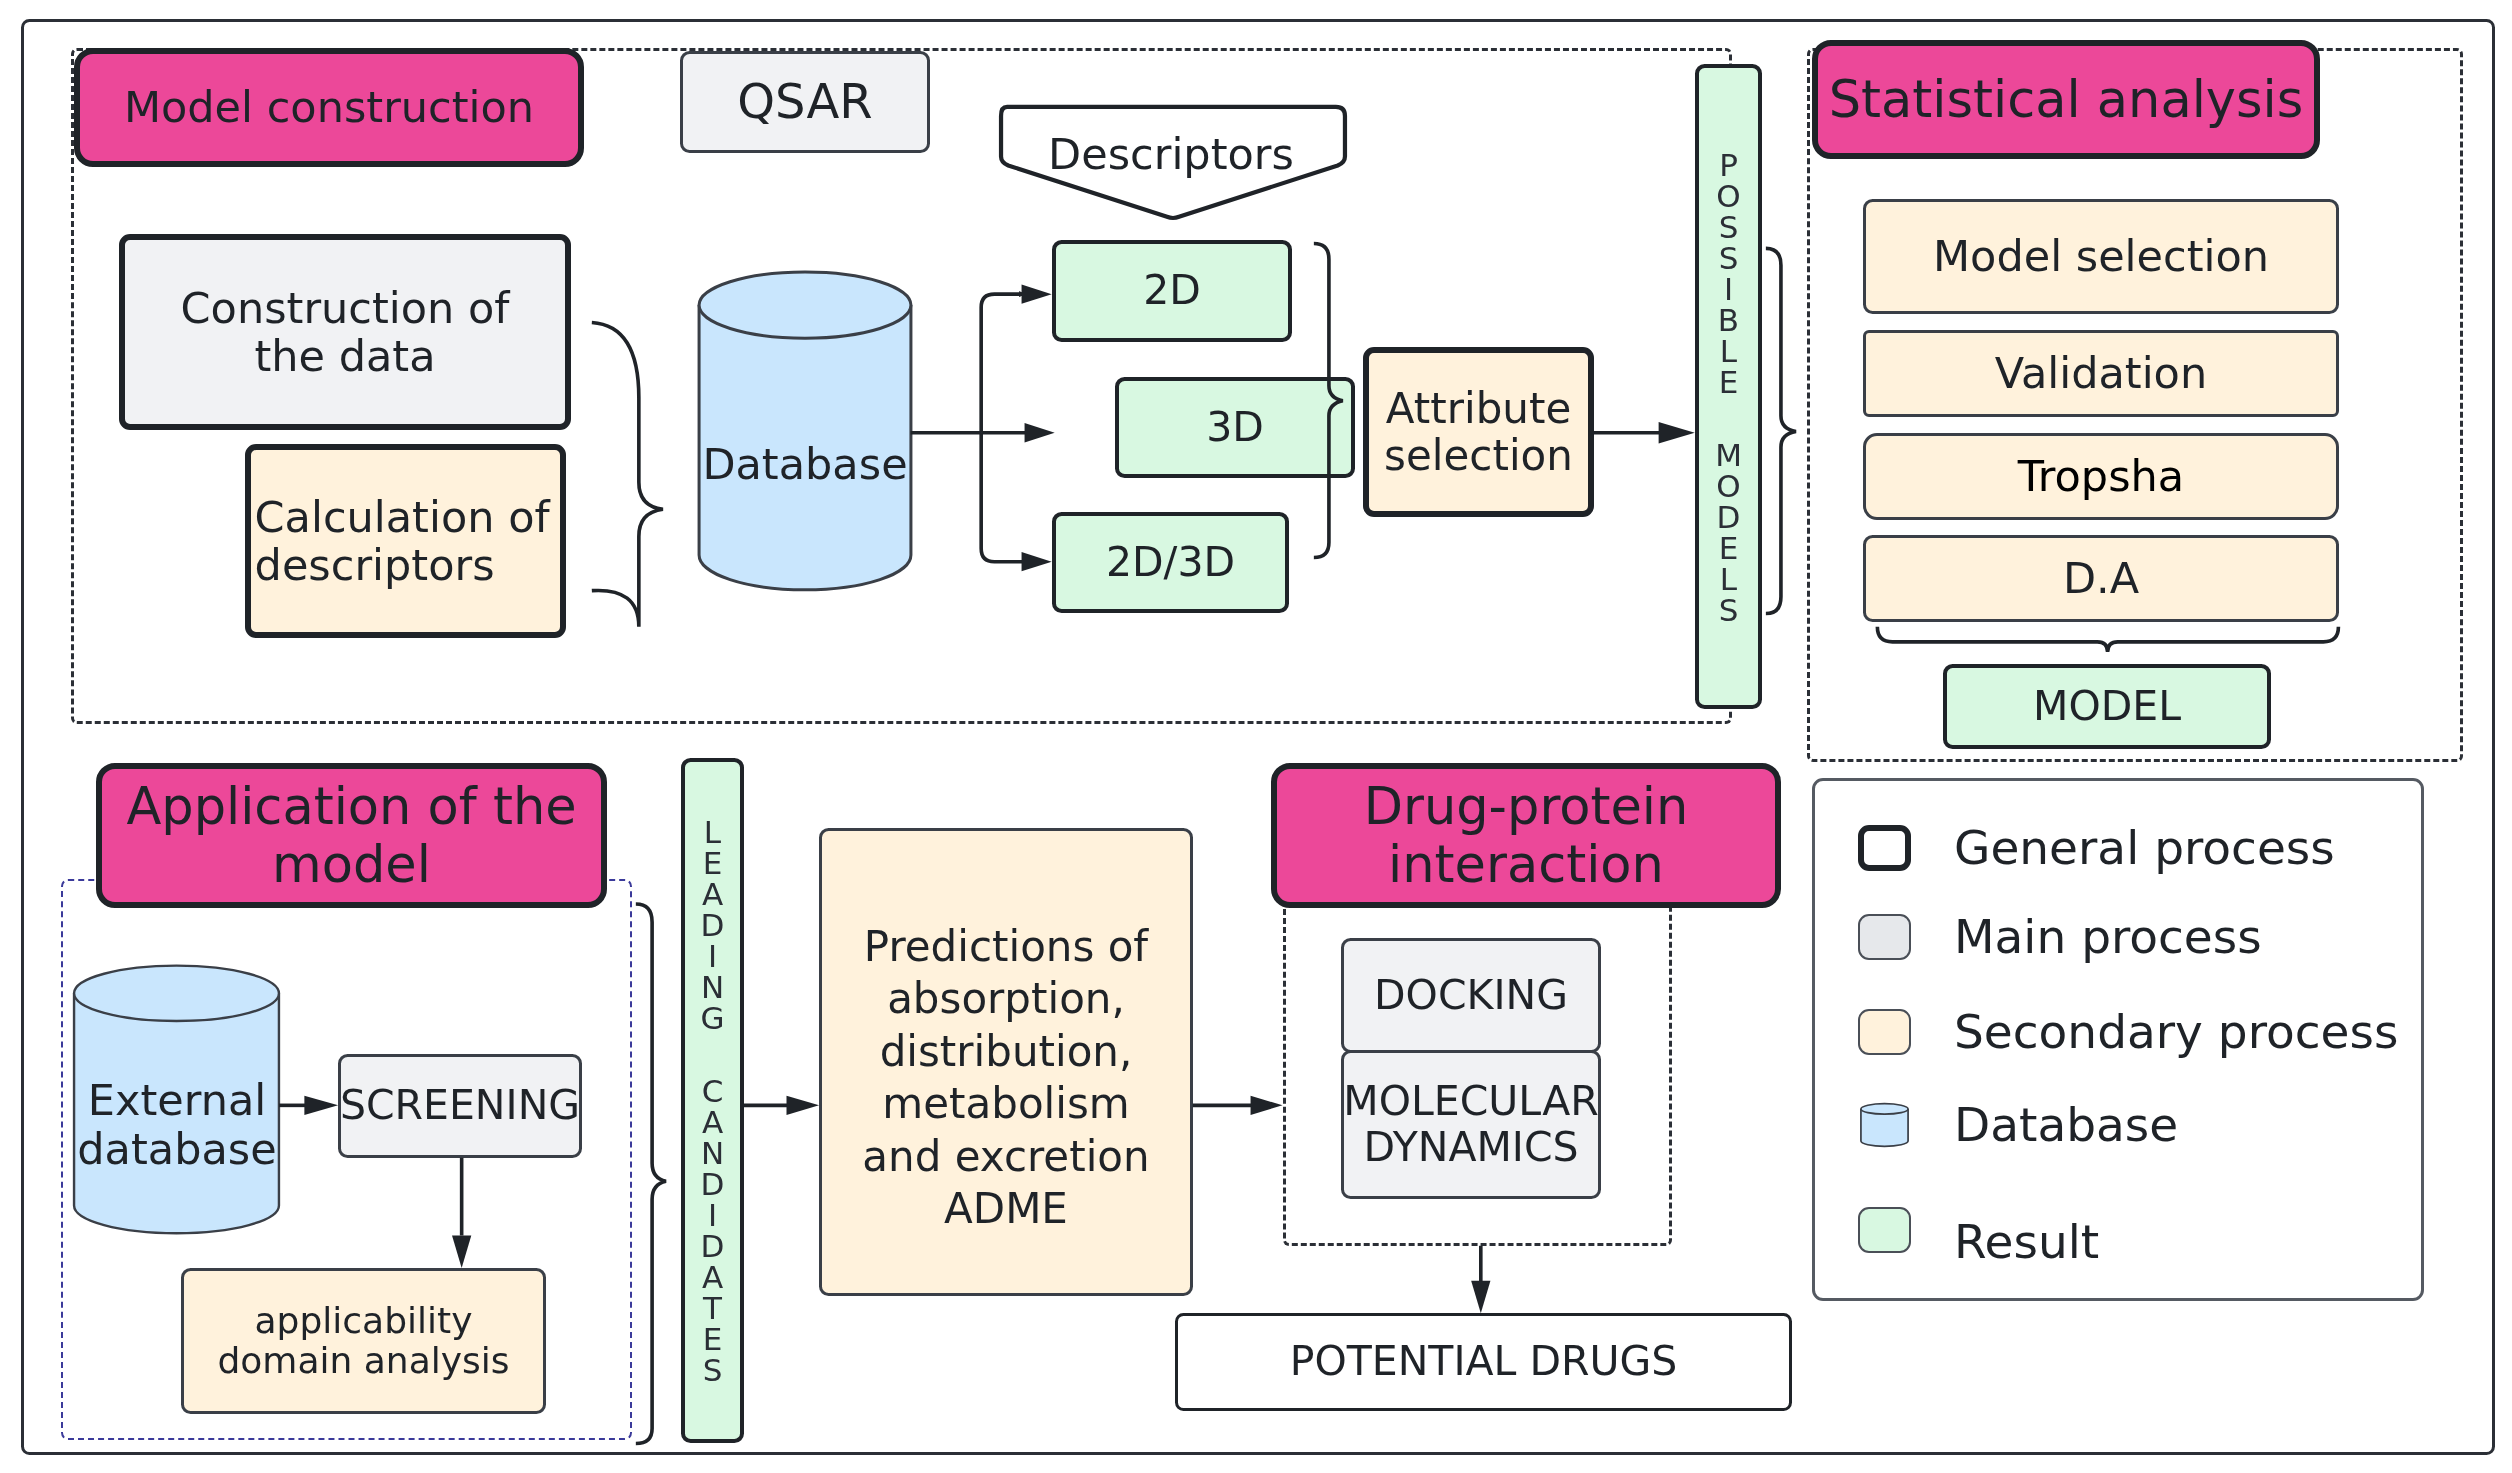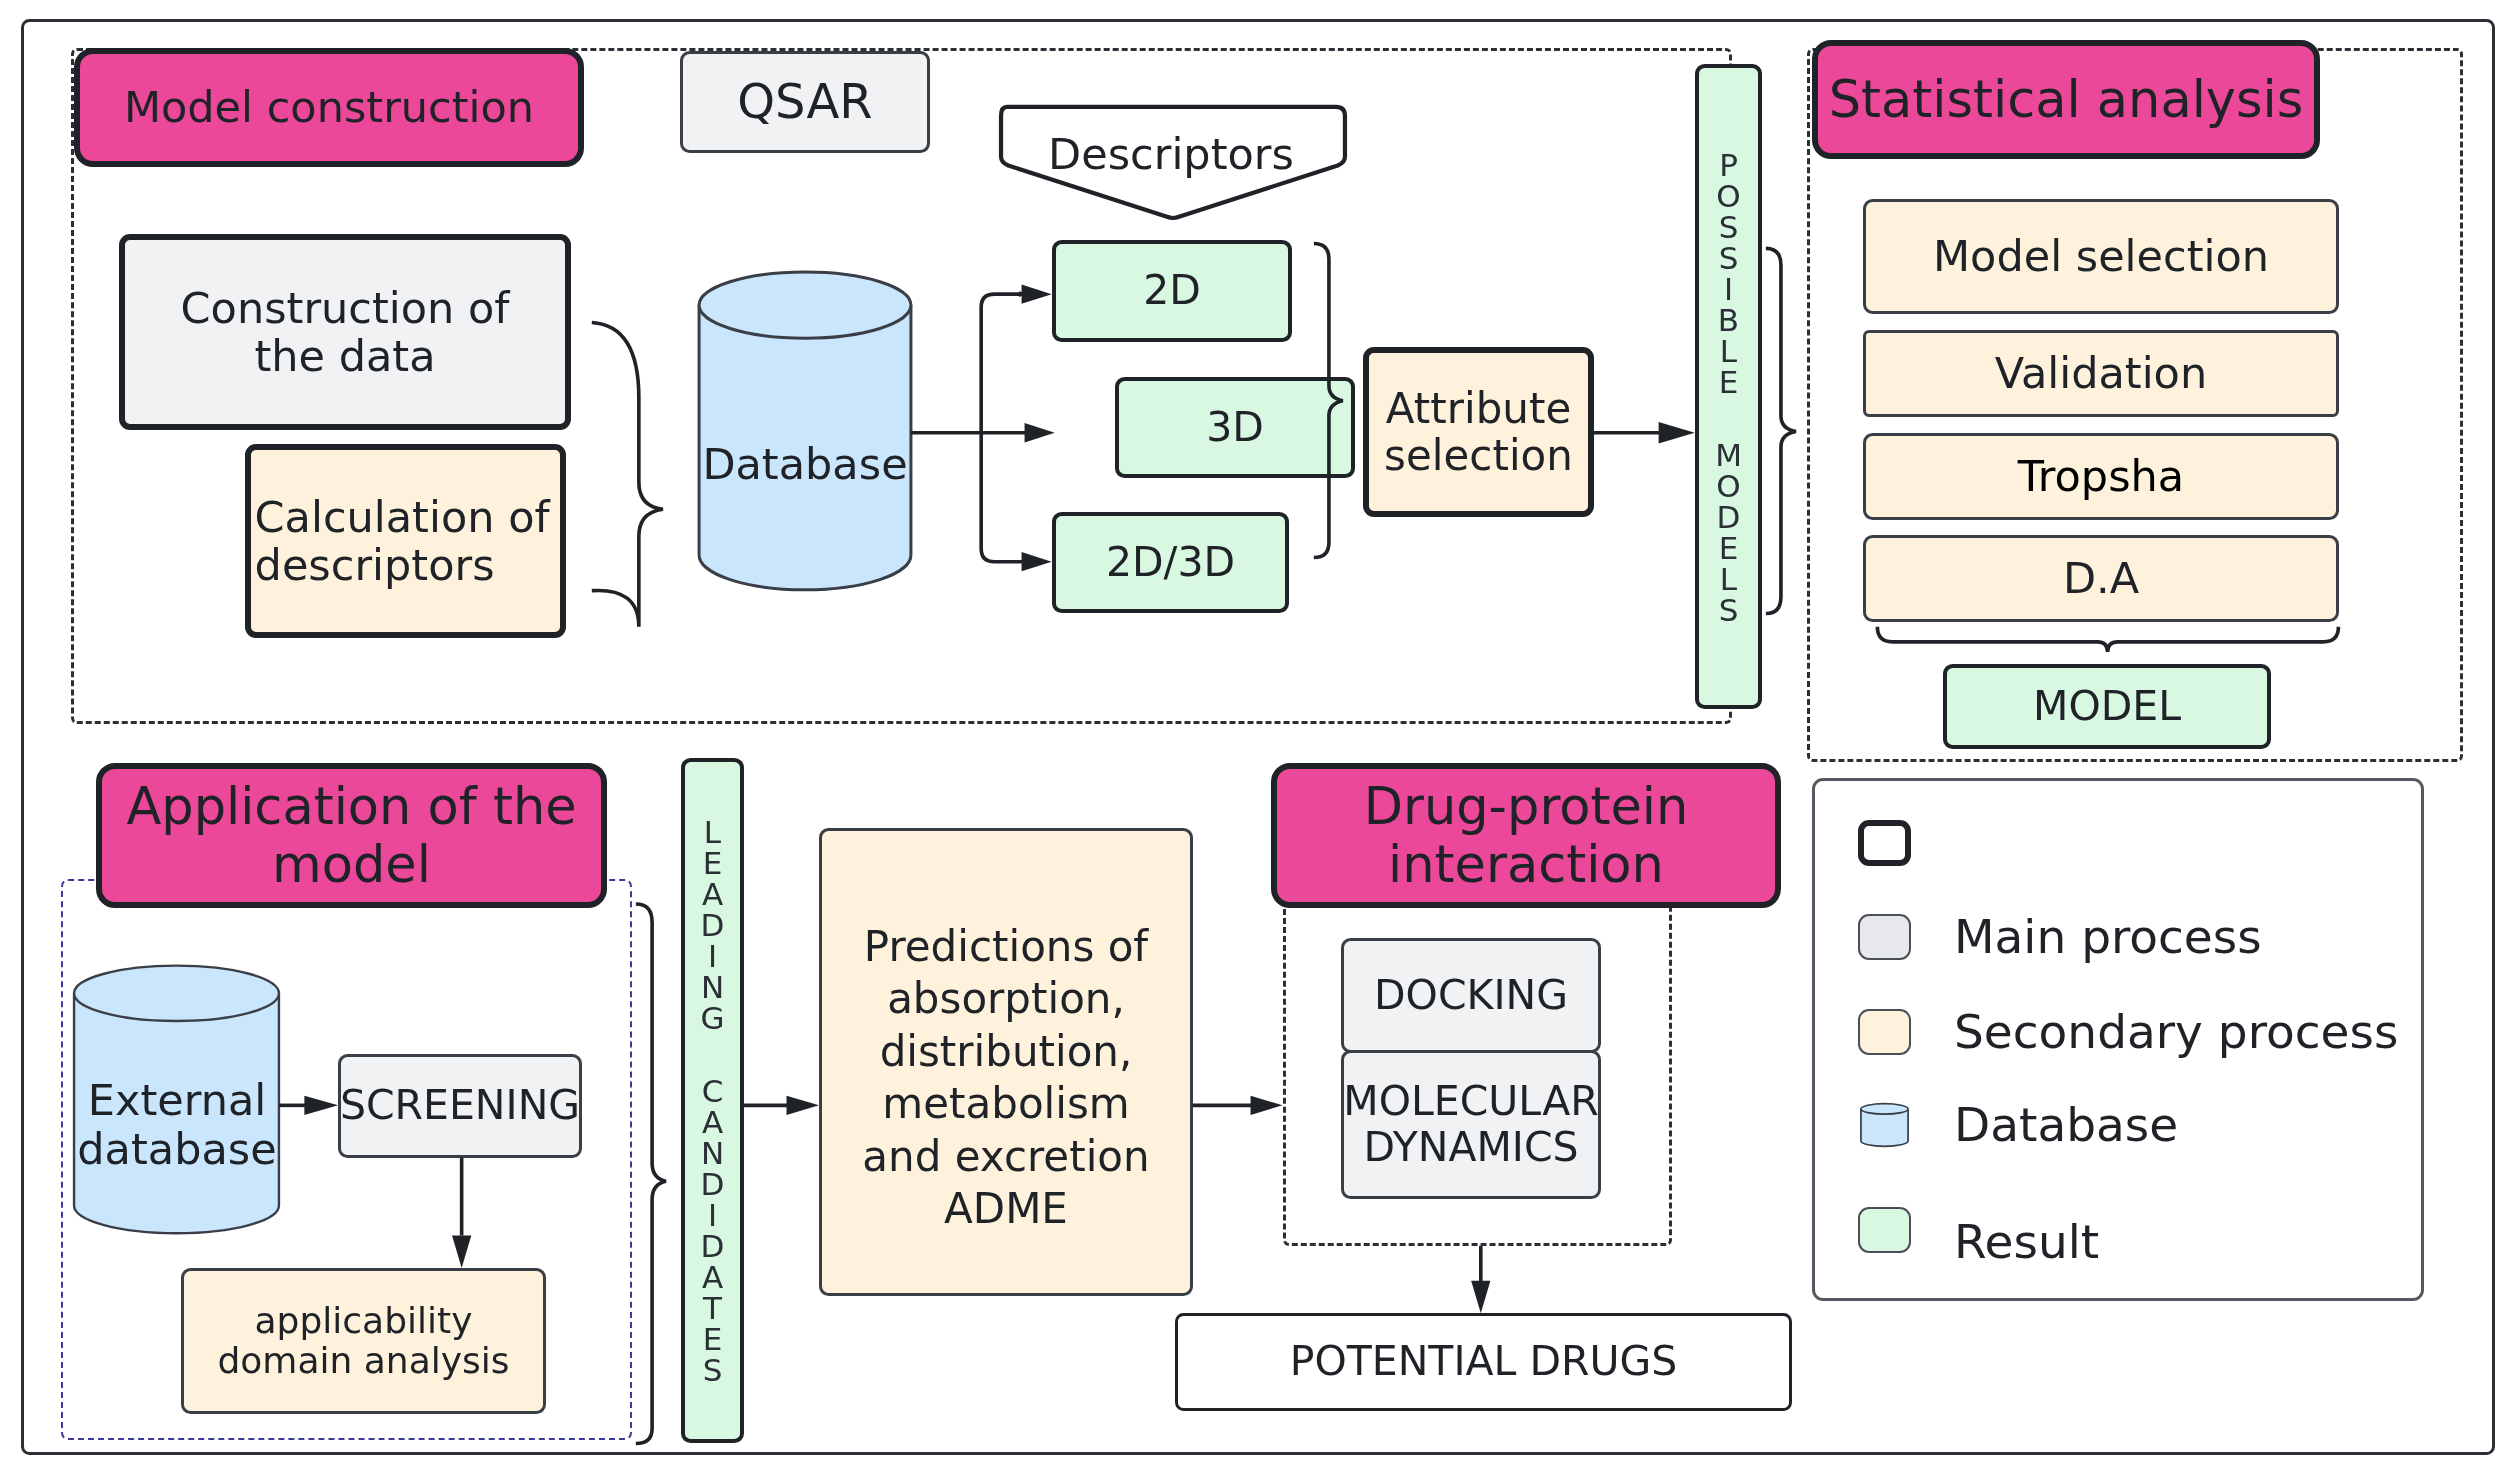--- a/index.html
+++ b/index.html
@@ -105,34 +105,35 @@
 <div class="abs general center" style="left:1812px;top:40px;width:508px;height:119px;font-size:51px;">
   <span class="t">Statistical analysis</span>
 </div>
 
 <div class="abs secondary center" style="left:1863px;top:199px;width:476px;height:115px;font-size:43px;">
   <span class="t">Model selection</span>
 </div>
 <div class="abs secondary center" style="left:1863px;top:330px;width:476px;height:87px;font-size:43px;border-radius:6px;">
   <span class="t">Validation</span>
 </div>
-<div class="abs secondary center" style="left:1863px;top:433px;width:476px;height:87px;font-size:43px;color:#000;">
+<div class="abs secondary center" style="left:1863px;top:433px;width:476px;height:87px;font-size:43px;color:#000;border-radius:14px;">
   <span class="t">Tropsha</span>
 </div>
 <div class="abs secondary center" style="left:1863px;top:535px;width:476px;height:87px;font-size:43px;">
   <span class="t">D.A</span>
 </div>
 <div class="abs result center" style="left:1943px;top:664px;width:328px;height:85px;font-size:41px;">
   <span class="t">MODEL</span>
 </div>
 
 <div class="abs legend-box" style="left:1812px;top:778px;width:612px;height:523px;"></div>
 
 <div class="legend-row" style="left:1858px;top:820px;">
   <div class="sw" style="border:6px solid #1f2328;background:#fff;"></div>
+  <span>General process</span>
 </div>
 <div class="legend-row" style="left:1858px;top:909px;">
   <div class="sw" style="border:2.4px solid #4a4f57;background:#e6e8eb;"></div>
   <span>Main process</span>
 </div>
 <div class="legend-row" style="left:1858px;top:1004px;">
   <div class="sw" style="border:2.4px solid #4a4f57;background:#fff2dc;"></div>
   <span>Secondary process</span>
 </div>
 <div class="legend-row" style="left:1858px;top:1097px;">

